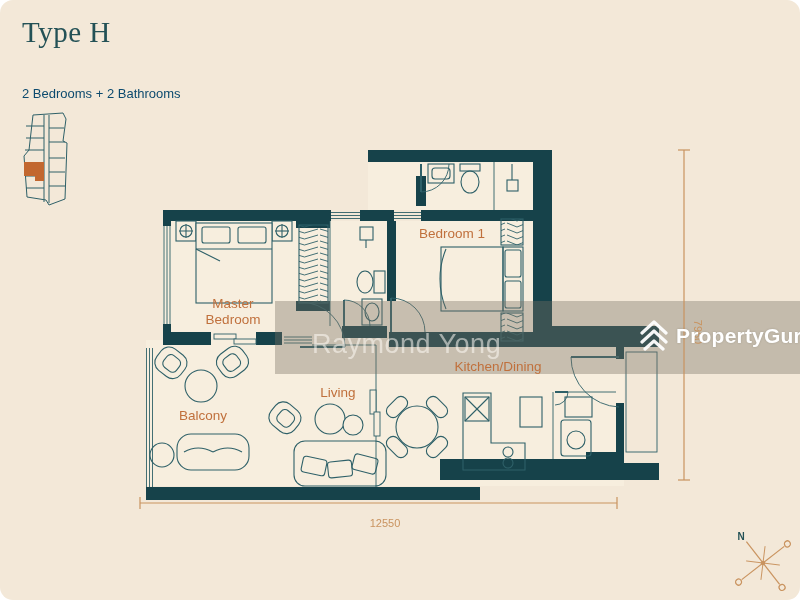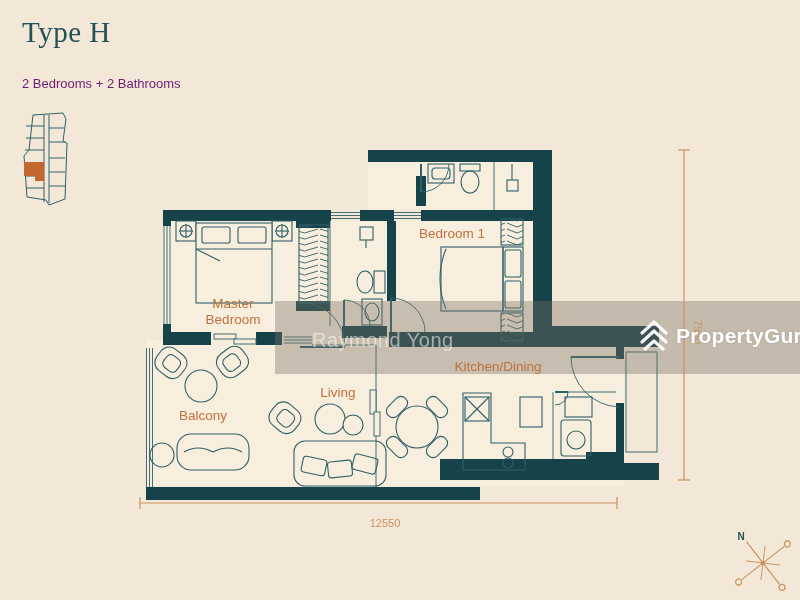--- a/index.html
+++ b/index.html
@@ -1,36 +1,37 @@
 <!DOCTYPE html>
 <html><head>
 <meta charset="utf-8">
 <style>
   html,body{margin:0;padding:0;}
   body{font-family:"Liberation Sans",sans-serif;}
   .canvas{
     position:relative;width:800px;height:600px;overflow:hidden;
     background:#f3e8d8;
+    border-radius:13px;
     --wall:#16424a; --line:#2e6068; --accent:#c0703c;
     --dim:#c9935f; --floor:#f7eede;
   }
   .hdr{position:absolute;left:22px;top:16px;}
   .hdr h1{
     margin:0;font-family:"Liberation Serif",serif;font-weight:500;
     font-size:29px;color:#235156;letter-spacing:.5px;
   }
-  .hdr .specs{margin-top:26px;font-size:13px;color:#701a75;line-height:1.45;}
+  .hdr .specs{margin-top:36px;font-size:13px;color:#0c4a6e;line-height:1.45;}
   .layer{position:absolute;left:0;top:0;}
   .band{
     position:absolute;left:275px;top:301px;width:525px;height:73px;
     background:rgba(122,113,100,0.38);
   }
   .agent-wm{
     position:absolute;left:312px;top:329px;
-    font-size:20px;letter-spacing:.5px;color:rgba(253,250,244,0.55);
+    font-size:27px;letter-spacing:.5px;color:rgba(253,250,244,0.55);
     white-space:nowrap;
   }
   .pg-logo{
     position:absolute;left:637px;top:318px;display:flex;align-items:center;gap:5px;
   }
   .pg-logo .brand{
     color:#ffffff;font-size:21px;font-weight:600;letter-spacing:.2px;
     text-shadow:0 0 2px rgba(60,55,45,.25);white-space:nowrap;
   }
   svg text{font-family:"Liberation Sans",sans-serif;}

